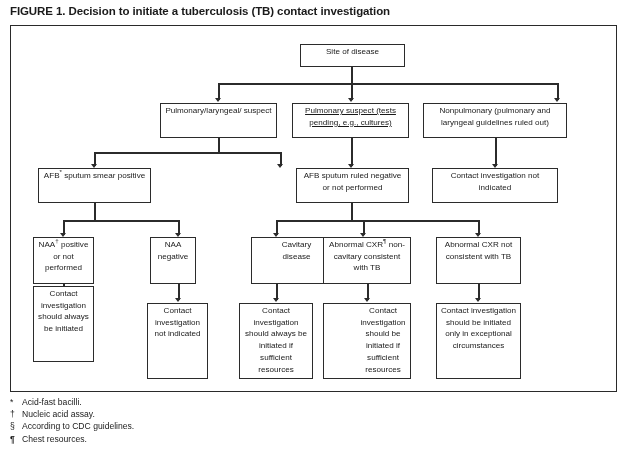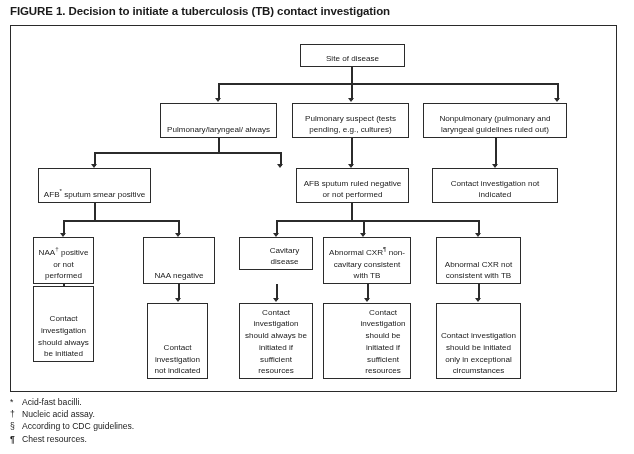--- a/index.html
+++ b/index.html
@@ -37,21 +37,21 @@
     background: #fff;
   }
 
   
   .node {
     position: absolute;
     box-sizing: border-box;
     border: 1.6px solid #2b2b2b;
     background: #ffffff;
     display: flex;
-    align-items: flex-end;
+    align-items: flex-start;
     justify-content: center;
     text-align: center;
     font-size: 8.1px;
     line-height: 1.45;
     padding: 1px 2px;
     z-index: 3;
   }
   .node span.txt { display: block; }
   sup.fn {
     font-size: 6.2px;
@@ -115,24 +115,24 @@
   <div class="ln vl" style="left:207px; top:57px; height:17px;"></div>
   <div class="arrow" style="left:204.4px; top:72px;"></div>
 
   <div class="ln vl" style="left:340px; top:57px; height:17px;"></div>
   <div class="arrow" style="left:337.4px; top:72px;"></div>
 
   <div class="ln vl" style="left:546px; top:57px; height:17px;"></div>
   <div class="arrow" style="left:543.4px; top:72px;"></div>
 
   <div class="node" style="left:149px; top:77px; width:117px; height:35px;">
-    <span class="txt">Pulmonary/laryngeal/ always</span>
-  </div>
-
-  <div class="node" style="left:281px; top:77px; width:117px; height:35px;">
+    <span class="txt">Pulmonary/laryngeal/ suspect</span>
+  </div>
+
+  <div class="node" style="left:281px; top:77px; width:117px; height:35px;text-decoration:underline;">
     <span class="txt">Pulmonary suspect (tests pending, e.g., cultures)</span>
   </div>
 
   <div class="node" style="left:412px; top:77px; width:144px; height:35px;">
     <span class="txt">Nonpulmonary (pulmonary and laryngeal guidelines ruled out)</span>
   </div>
 
   <div class="ln vl" style="left:207px; top:112px; height:15px;"></div>
   <div class="ln hl" style="left:83px; top:126px; width:187px;"></div>
   <div class="ln vl" style="left:83px; top:126px; height:14px;"></div>
@@ -171,25 +171,25 @@
   <div class="arrow" style="left:262.4px; top:207px;"></div>
   <div class="ln vl" style="left:352px; top:194px; height:15px;"></div>
   <div class="arrow" style="left:349.4px; top:207px;"></div>
   <div class="ln vl" style="left:467px; top:194px; height:15px;"></div>
   <div class="arrow" style="left:464.4px; top:207px;"></div>
 
   <div class="node" style="left:22px; top:211px; width:61px; height:47px;">
     <span class="txt"><span>NAA</span><sup class="fn">†</sup><span> positive or not performed</span></span>
   </div>
 
-  <div class="node" style="left:132px; top:211px; width:72px; height:47px;">
+  <div class="node" style="left:139px; top:211px; width:46px; height:47px;">
     <span class="txt">NAA negative</span>
   </div>
 
-  <div class="node" style="left:228px; top:211px; width:74px; height:33px;padding-left:19px;">
+  <div class="node" style="left:240px; top:211px; width:74px; height:47px;padding-left:19px;">
     <span class="txt">Cavitary disease</span>
   </div>
 
   <div class="node" style="left:312px; top:211px; width:88px; height:47px;">
     <span class="txt"><span>Abnormal CXR</span><sup class="fn">¶</sup><span> non-cavitary consistent with TB</span></span>
   </div>
 
   <div class="node" style="left:425px; top:211px; width:85px; height:47px;">
     <span class="txt">Abnormal CXR not consistent with TB</span>
   </div>

